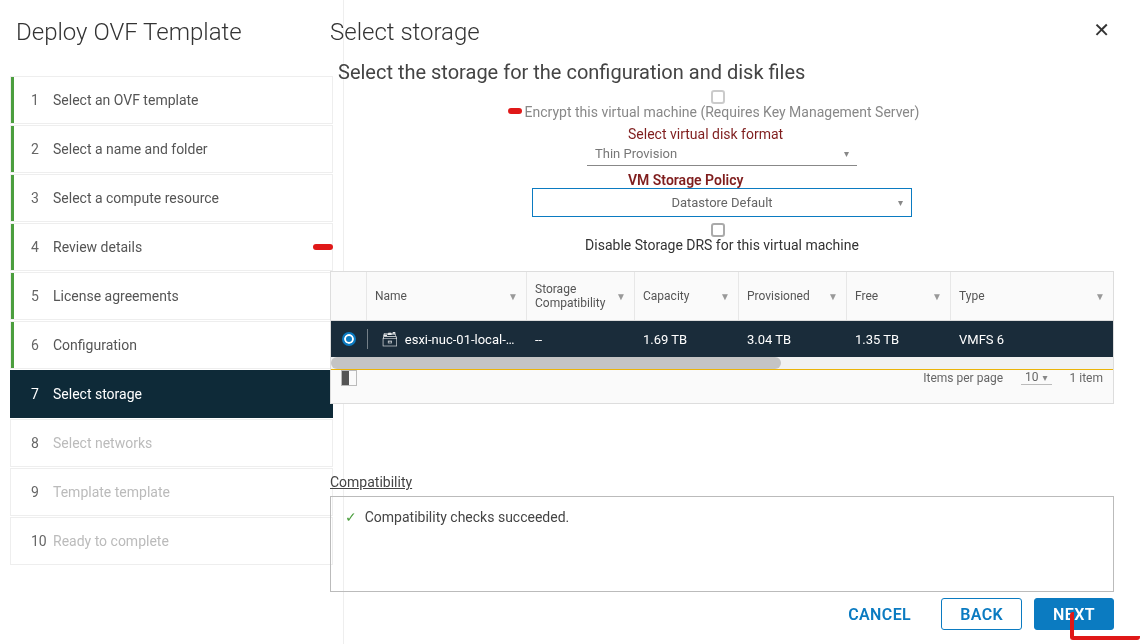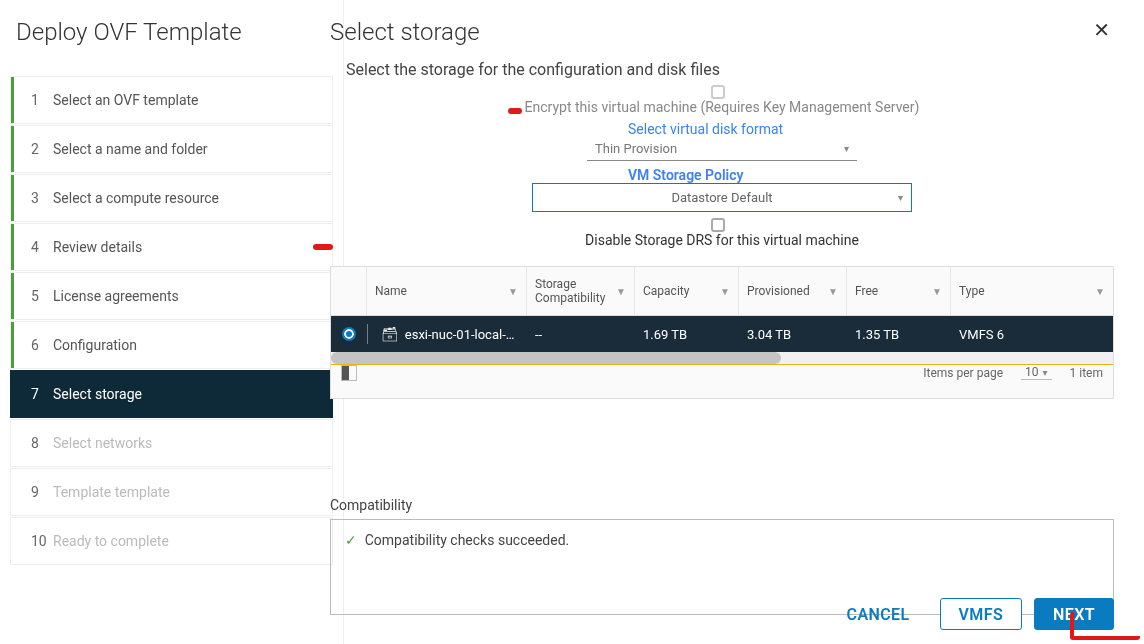--- a/index.html
+++ b/index.html
@@ -69,25 +69,25 @@
       padding:18px 30px 10px 30px;
     }
     .content-header {
       display:flex;
       justify-content:space-between;
       align-items:flex-start;
     }
     .content-title { font-size:24px; font-weight:300; color:#333; }
     .close-x { font-size:20px; color:#333; cursor:pointer; padding:0 4px; }
 
-    .subtitle { font-size:16px; color:#444; margin:14px 0 6px 16px; }
+    .subtitle { font-size:20px; color:#444; margin:14px 0 6px 8px; }
 
     .form-row { display:flex; align-items:center; margin:6px 0; font-size:14px;flex-direction:column; }
     .chk { width:14px; height:14px; border:2px solid #aaa; border-radius:3px; margin-right:8px; background:#fff; }
-    .form-label { width:188px; color:#3b82f6; }
+    .form-label { width:188px; color:#7f1d1d; }
     .select-field {
       display:flex;
       align-items:center;
       justify-content:space-between;
       padding:4px 8px;
       font-size:13px;
       color:#777;
     }
     .select-field.underlined { border-bottom:1px solid #888; width:270px;gap:20px; }
     .select-field.full { border:1px solid #0b7bc1; width:380px; color:#666; justify-content:center; position:relative; padding:6px 8px; }
@@ -127,21 +127,21 @@
     .scroll-thumb { position:absolute; left:0; top:0; height:12px; width:450px; background:#c4c4c4; border-radius:6px; }
 
     .table-footer { display:flex; align-items:flex-start; height:34px; background:#fafafa; border-top:1px solid #eab308; padding:0 10px; font-size:12px; color:#666; justify-content:space-between; }
     .col-toggle { width:16px; height:16px; border:1px solid #bbb; display:flex; }
     .col-toggle > div { flex:1; }
     .col-toggle > div:first-child { background:#555; }
     .tf-right { display:flex; align-items:center; gap:18px; }
     .per-page { border-bottom:1px solid #bbb; padding:0 4px; display:flex; align-items:center; gap:4px; }
 
     
-    .compat-title { margin-top:98px; font-size:14px; color:#444; }
+    .compat-title { margin-top:70px; font-size:14px; color:#444;text-decoration:underline; }
     .compat-box { border:1px solid #bbb; padding:12px 14px; min-height:96px; margin-top:6px; }
     .check-line { display:flex; align-items:center; gap:8px; color:#444; font-size:14px; }
     .check-icon { color:#4b9e3e; font-size:14px; }
 
     
     .footer {
       position:absolute; bottom:14px; right:30px;
       display:flex; gap:12px; align-items:center;
     }
     .btn { height:32px; padding:0 18px; font-size:16px; font-weight:600; letter-spacing:.4px; border-radius:3px; cursor:pointer; display:flex; align-items:center; }
@@ -304,20 +304,20 @@
   <div class="compat-title">Compatibility</div>
   <div class="compat-box">
     <div class="check-line">
       <span class="check-icon">✓</span>
       <span>Compatibility checks succeeded.</span>
     </div>
   </div>
 
   <div class="footer">
     <div class="btn cancel">CANCEL</div>
-    <div class="btn back">VMFS</div>
+    <div class="btn back">BACK</div>
     <div class="btn next">NEXT</div>
   </div>
 </div>
 
 <div class="callout dot" style="left:508px; top:108px;"></div>
 <div class="callout dot" style="left:313px; top:244px; width:20px;"></div>
 <div class="callout next-mark" style="right:4px; bottom:4px;"></div>
 
 </body></html>

